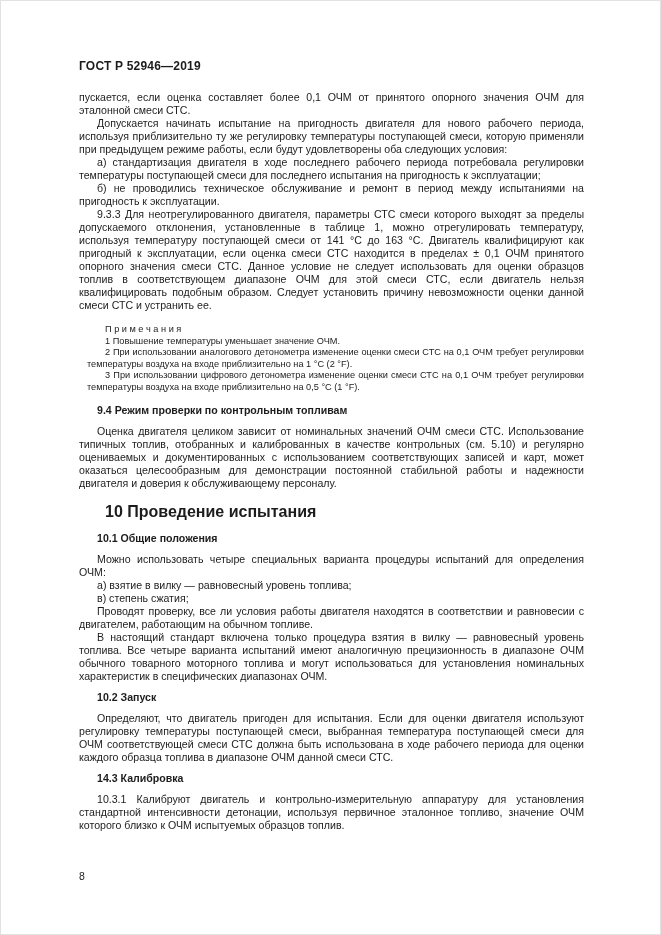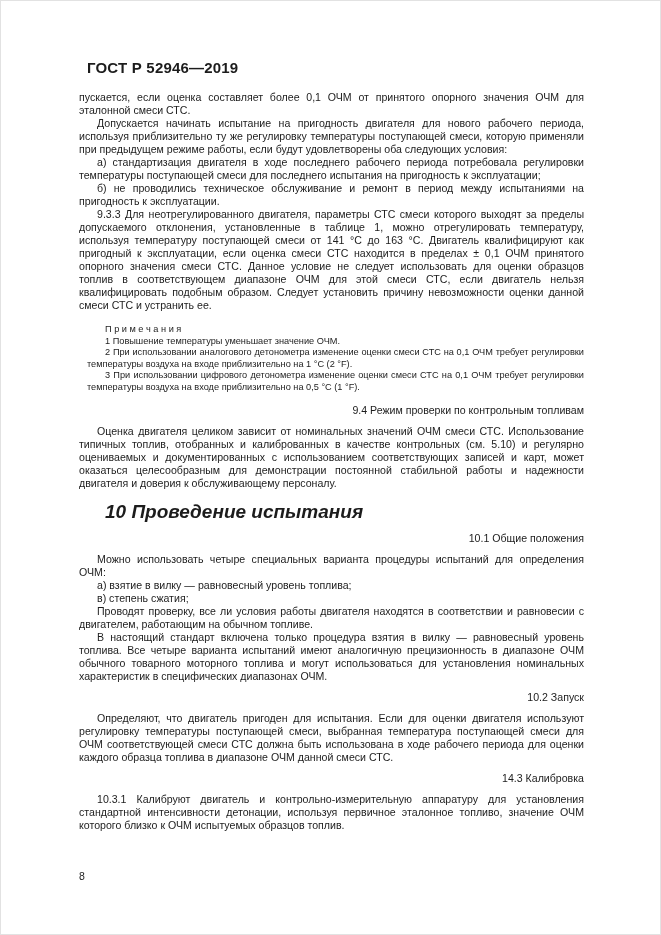--- a/index.html
+++ b/index.html
@@ -13,56 +13,53 @@
   }
   .page {
     position: absolute; inset: 0;
     background: #fff;
     border: 1px solid #e2e2e2;
     box-sizing: border-box;
   }
   .doc-header {
     position: absolute;
     top: 58px; left: 78px;
-    font-size: 15px;
+    font-size: 12px;
     font-weight: bold;
     letter-spacing: 0.2px;
-    margin-left: 8px;
   }
   .content {
     position: absolute;
     top: 90px; left: 78px;
     width: 505px;
     font-size: 10.6px;
     line-height: 13px;
   }
   .content p { margin: 0; text-align: justify; text-indent: 18px; }
   .content p.noindent { text-indent: 0; }
   .notes {
     margin: 12px 0 10px 8px;
     font-size: 9.2px;
     line-height: 11.6px;
   }
   .notes p { margin: 0; text-align: justify; text-indent: 18px; }
   .notes .notes-title { text-indent: 18px; }
   .h3 {
     font-size: 10.6px;
-    font-weight: normal;
+    font-weight: bold;
     margin: 8px 0 8px 0;
     text-indent: 18px;
     line-height: 13px;
-    text-align: right;
   }
   .h2 {
-    font-size: 19px;
+    font-size: 16px;
     font-weight: bold;
     margin: 14px 0 12px 0;
     text-indent: 26px;
     line-height: 16px;
-    font-style: italic;
   }
   .page-number {
     position: absolute;
     left: 78px; bottom: 52px;
     font-size: 10.5px;
   }
 </style>
 </head>
 <body>
 

